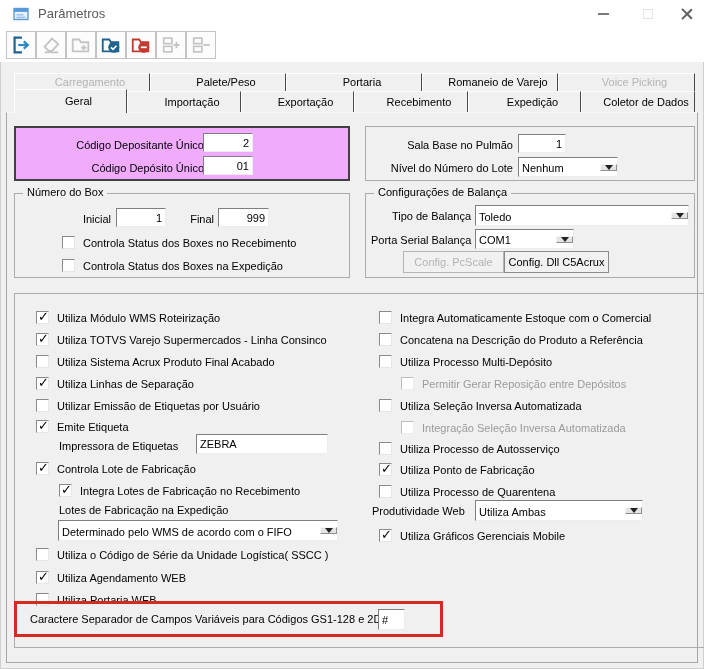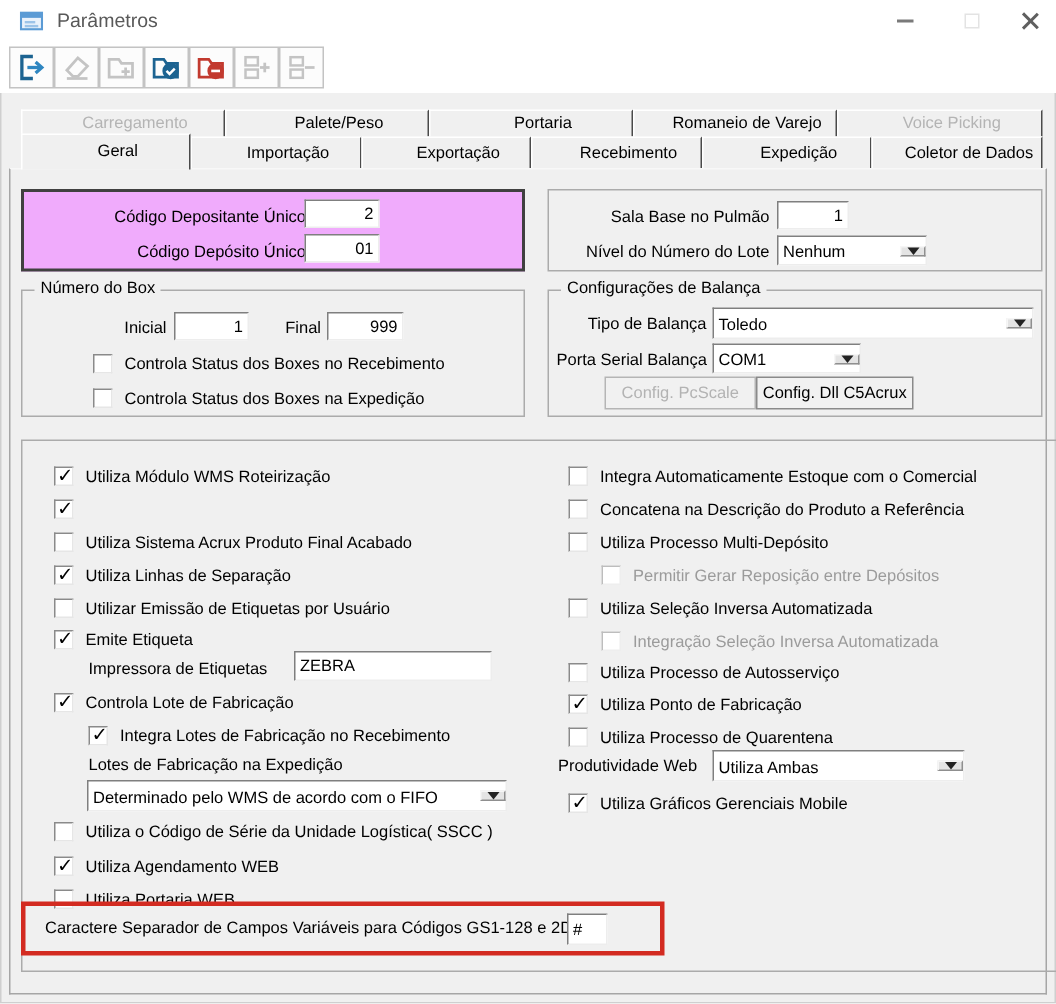--- a/index.html
+++ b/index.html
@@ -216,20 +216,21 @@
   </div>
 
   <div class="groupbox" style="left:14px;top:293px;width:693px;height:355px">
 
     <div class="row" style="left:21px;top:16px">
       <span class="cb checked"></span>
       <span class="lbl">Utiliza Módulo WMS Roteirização</span>
     </div>
     <div class="row" style="left:21px;top:38px">
       <span class="cb checked"></span>
+      <span class="lbl">Utiliza TOTVS Varejo Supermercados - Linha Consinco</span>
     </div>
     <div class="row" style="left:21px;top:60px">
       <span class="cb"></span>
       <span class="lbl">Utiliza Sistema Acrux Produto Final Acabado</span>
     </div>
     <div class="row" style="left:21px;top:82px">
       <span class="cb checked"></span>
       <span class="lbl">Utiliza Linhas de Separação</span>
     </div>
     <div class="row" style="left:21px;top:104px">

